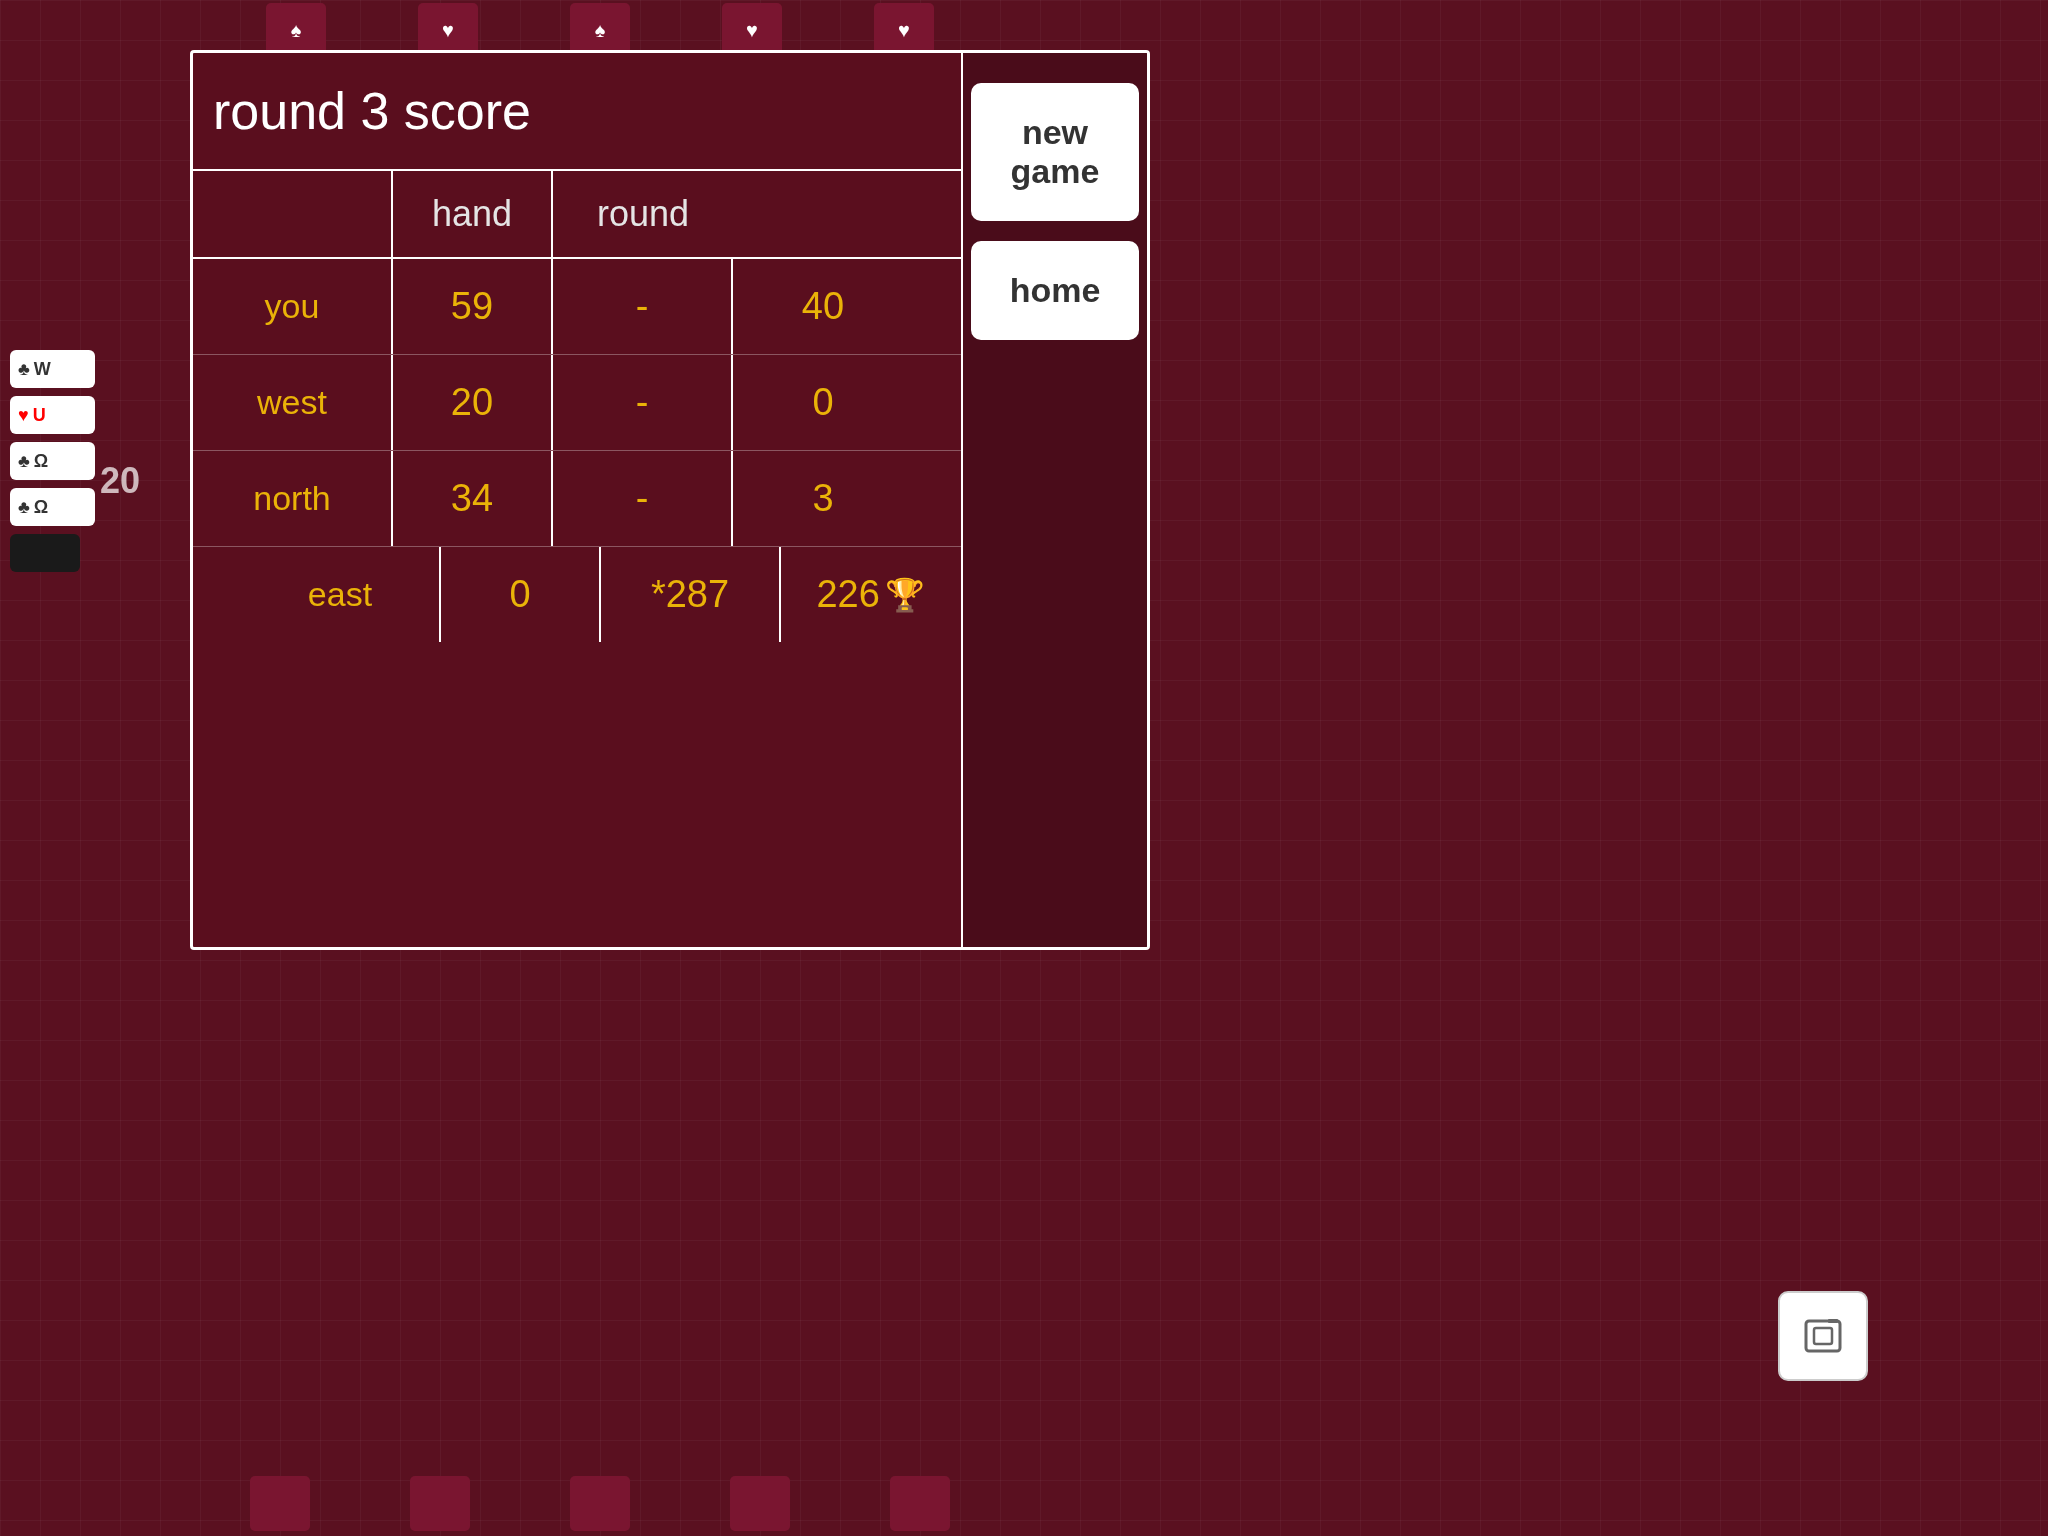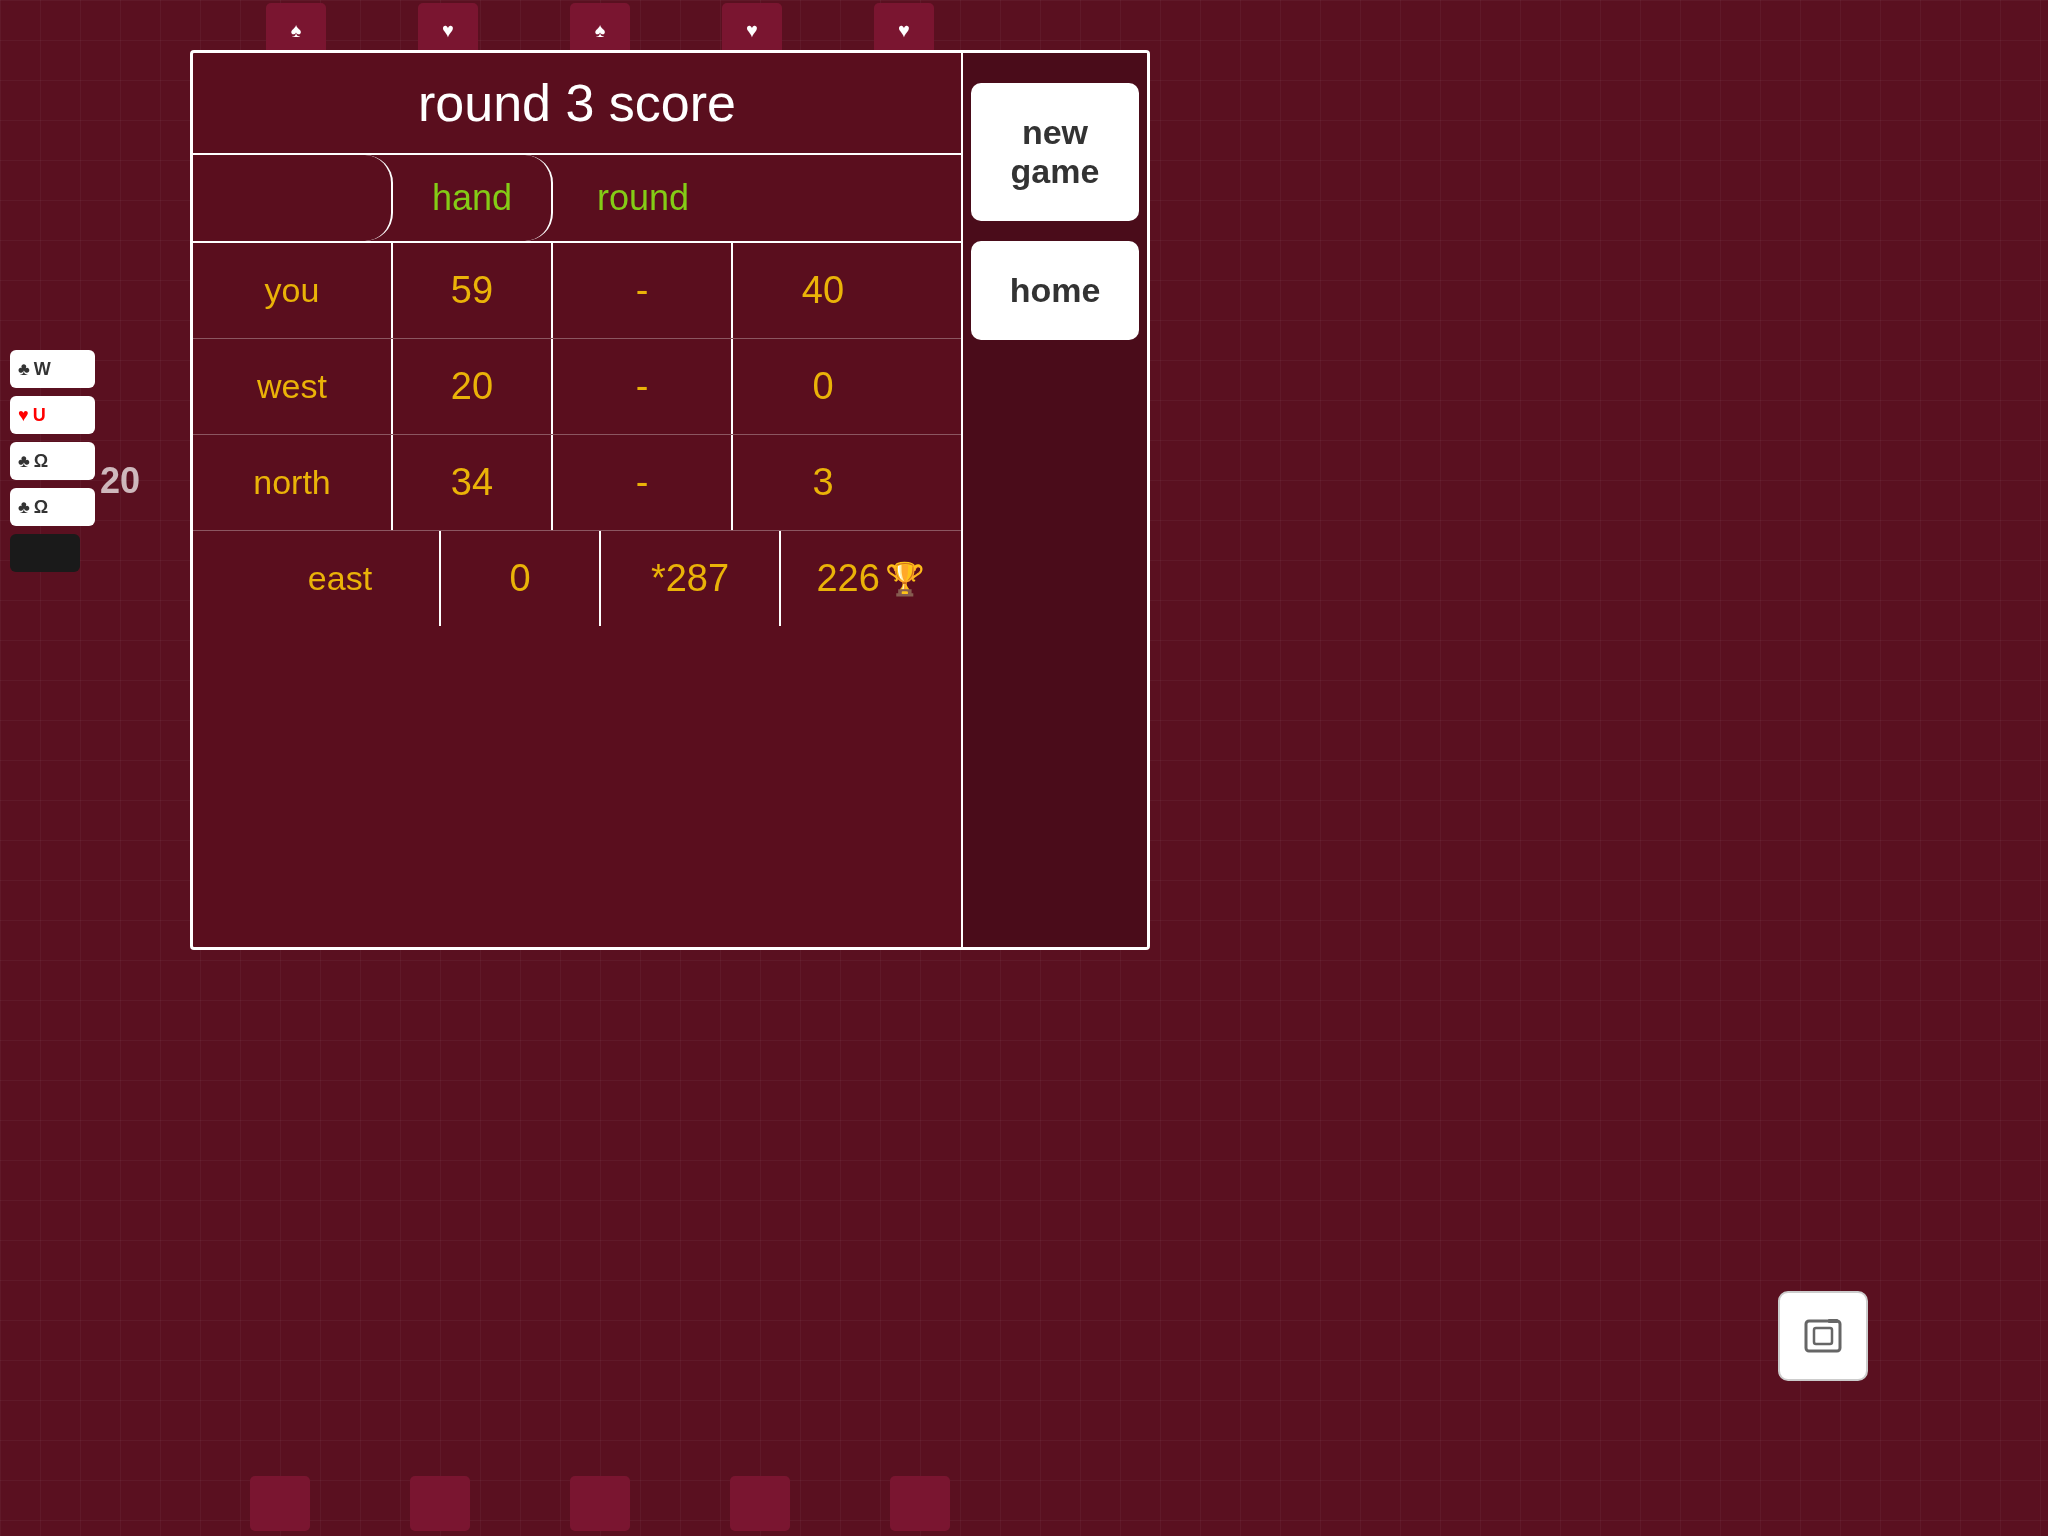--- a/index.html
+++ b/index.html
@@ -95,45 +95,43 @@
       flex: 1;
       display: flex;
       flex-direction: column;
       border-right: 2px solid white;
     }
 
     .score-title {
       color: white;
       font-size: 52px;
       font-weight: 300;
-      text-align: center;
-      padding: 20px 20px;
+      padding: 28px 20px;
       border-bottom: 2px solid white;
     }
 
     .score-table {
       flex: 1;
       display: flex;
       flex-direction: column;
     }
 
     .table-header {
       display: grid;
       grid-template-columns: 200px 160px 180px 180px;
       border-bottom: 2px solid white;
     }
 
     .table-header-cell {
-      color: #84cc16;
+      color: #e5e5e5;
       font-size: 36px;
       font-weight: 300;
       text-align: center;
       padding: 22px 12px;
       border-right: 2px solid white;
-      border-radius: 28px;
     }
 
     .table-header-cell:first-child {
       border-right: 2px solid white;
     }
 
     .table-header-cell:last-child {
       border-right: none;
     }
 

